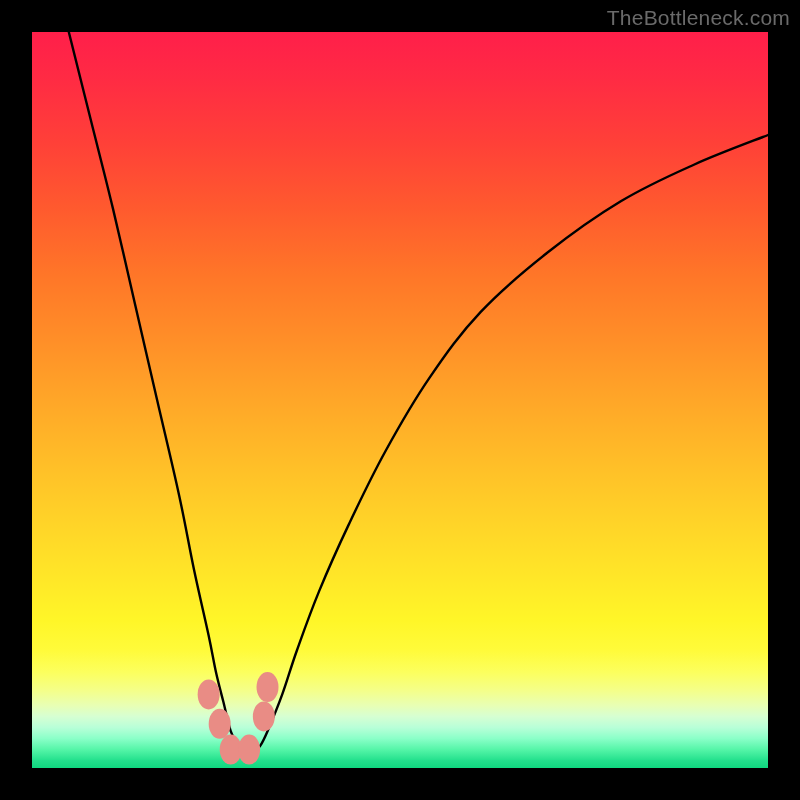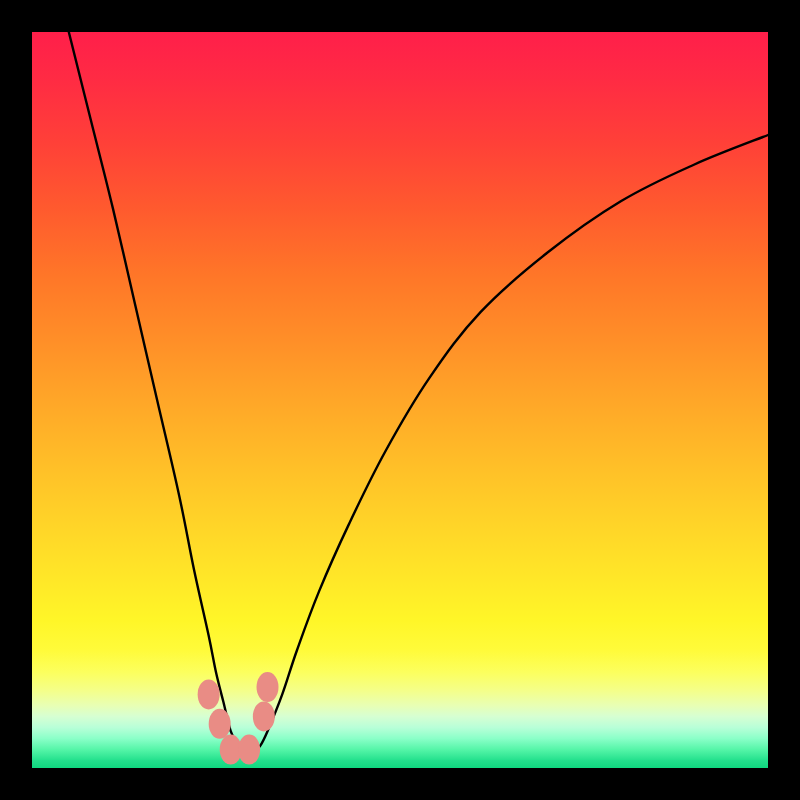--- a/index.html
+++ b/index.html
@@ -74,13 +74,14 @@
       <g id="marker-group">
           <ellipse cx="176.64" cy="662.40" rx="11" ry="15" fill="#e98c85"></ellipse>
           <ellipse cx="187.68" cy="691.84" rx="11" ry="15" fill="#e98c85"></ellipse>
           <ellipse cx="198.72" cy="717.60" rx="11" ry="15" fill="#e98c85"></ellipse>
           <ellipse cx="217.12" cy="717.60" rx="11" ry="15" fill="#e98c85"></ellipse>
           <ellipse cx="231.84" cy="684.48" rx="11" ry="15" fill="#e98c85"></ellipse>
           <ellipse cx="235.52" cy="655.04" rx="11" ry="15" fill="#e98c85"></ellipse>
         </g>
     </svg>
   </div>
+  <div class="watermark">TheBottleneck.com</div>
 </div>
 
 </body></html>

